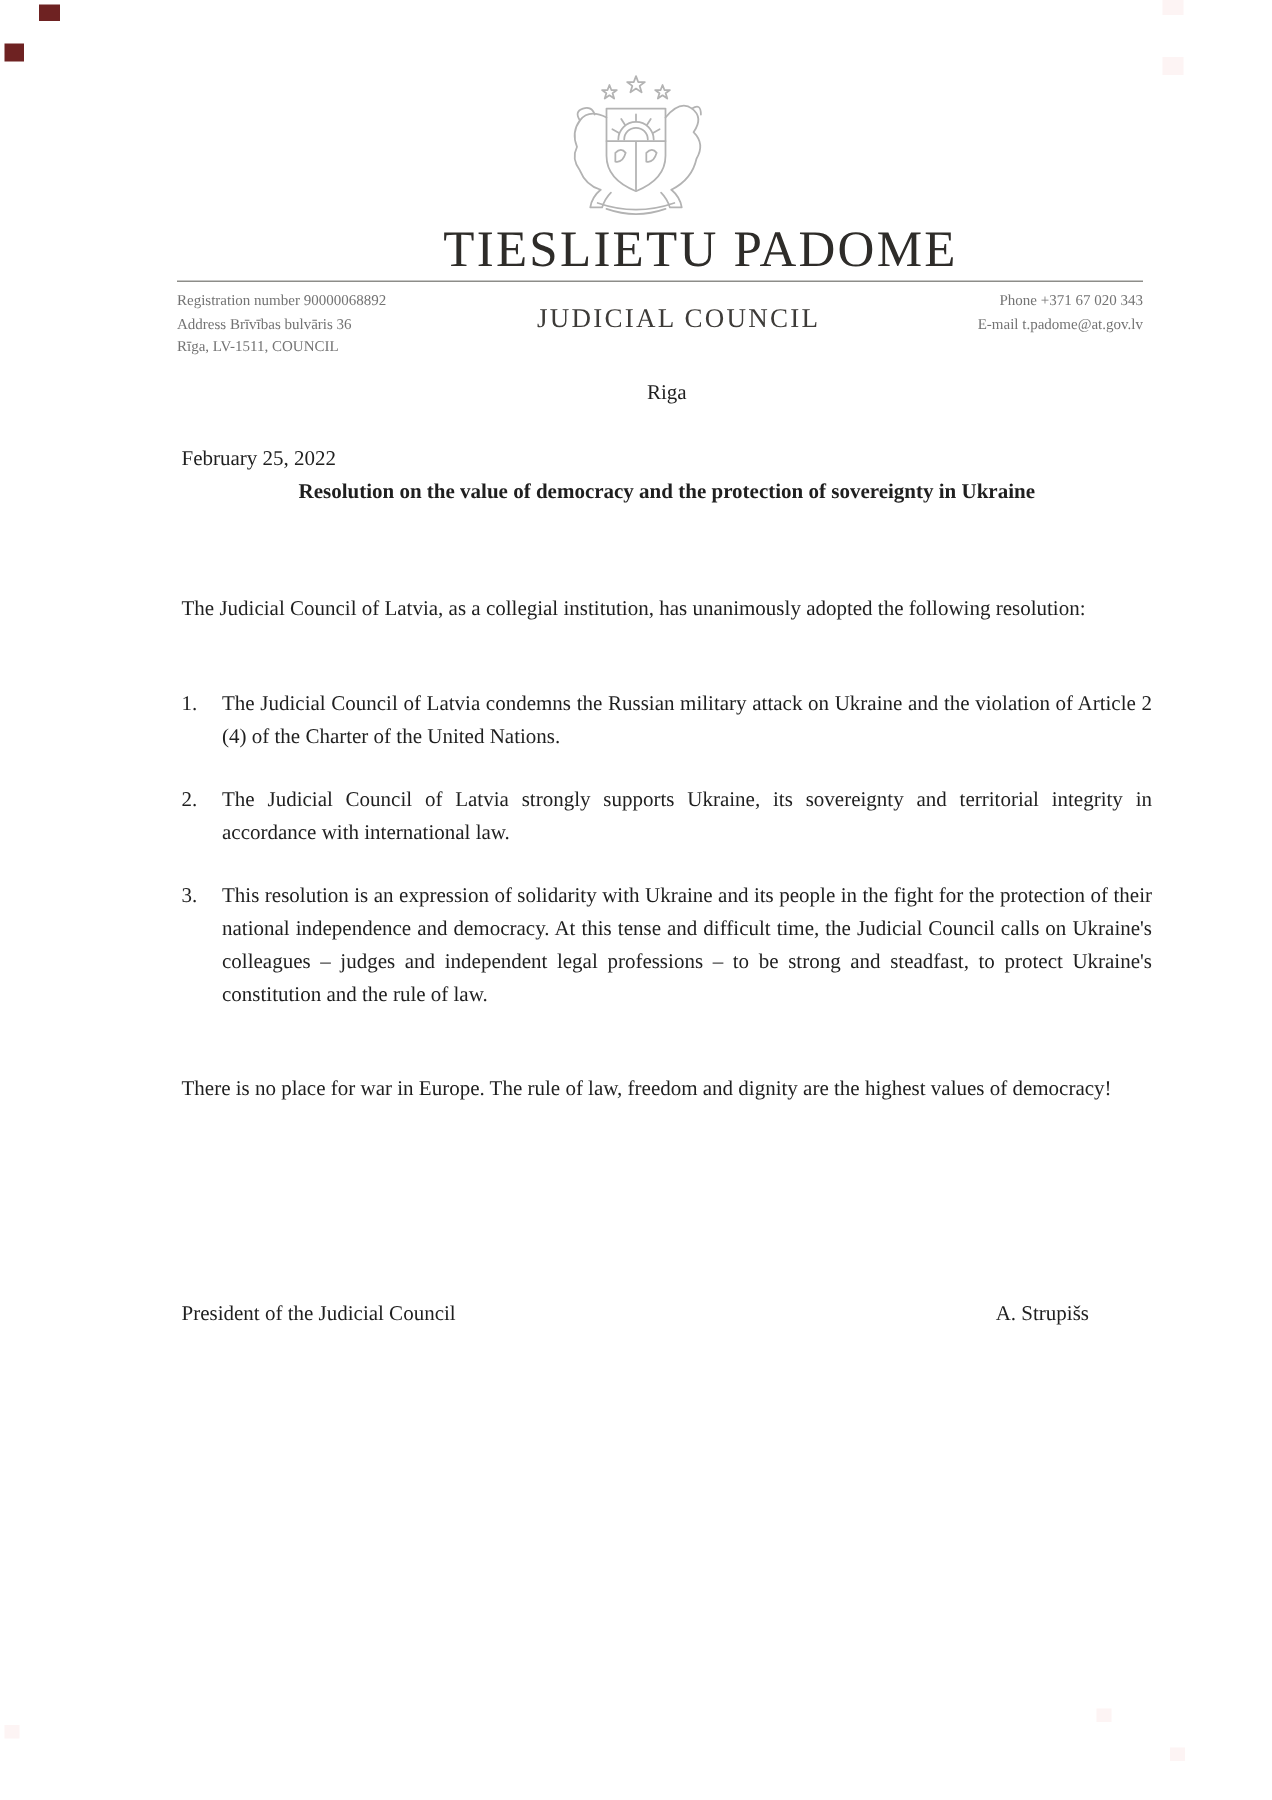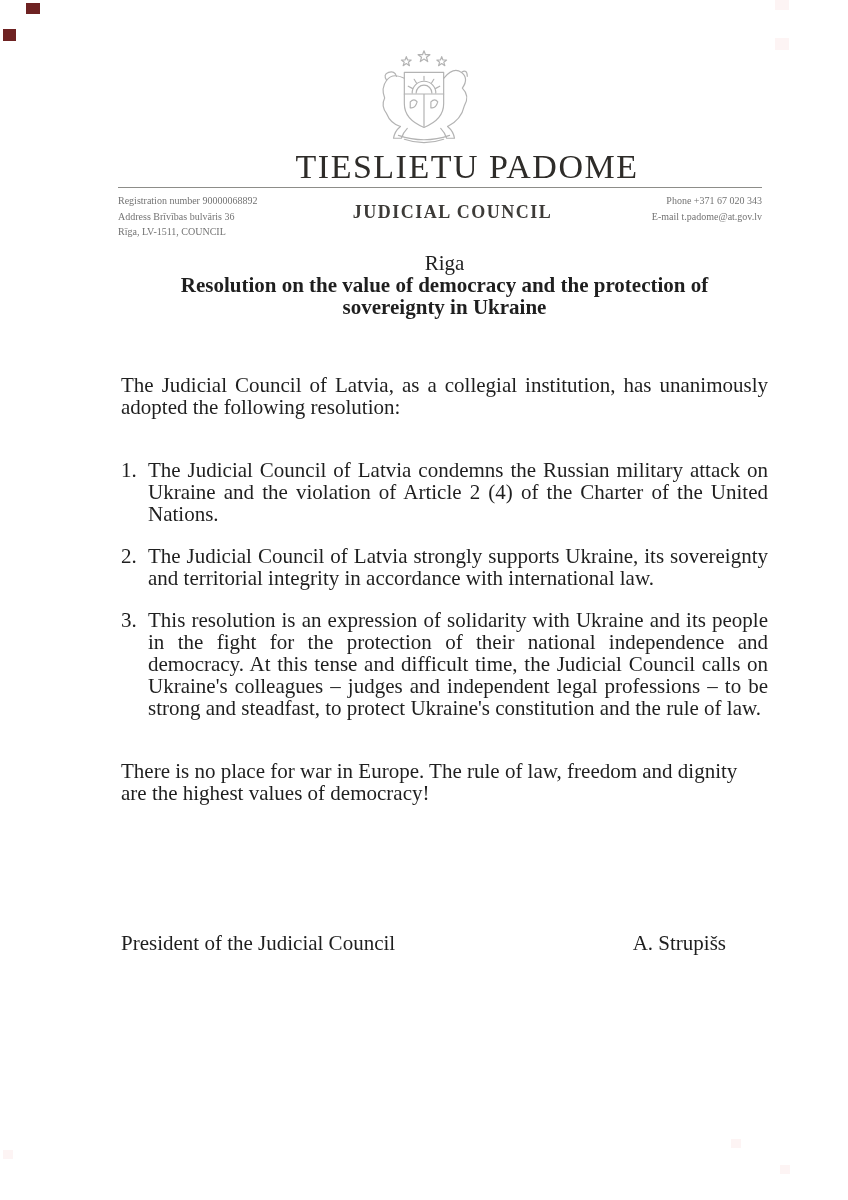--- a/index.html
+++ b/index.html
@@ -47,27 +47,27 @@
     position:absolute;left:118px;top:193px;width:644px;
     display:flex;justify-content:space-between;align-items:flex-start;
   }
   .info-col{
     font-size:10px;line-height:15.5px;color:#737373;
   }
   .info-col.left{text-align:left;width:215px;}
   .info-col.right{text-align:right;width:190px;}
   .org-en{
     font-size:18px;letter-spacing:1.5px;color:#3d3b38;
-    padding-top:9px;white-space:nowrap;font-weight:bold;
+    padding-top:9px;white-space:nowrap;
   }
 
   
   .content{
     position:absolute;left:121px;top:252px;width:647px;
-    font-size:21px;line-height:22px;
+    font-size:14px;line-height:22px;
   }
   .place-line{text-align:center;margin:0 0 0 0;}
   .date-line{margin-top:22px;}
   .doc-title{
     text-align:center;font-weight:bold;
     padding:0 28px;
   }
   .intro{margin-top:56px;text-align:justify;}
   .res-list{margin-top:41px;}
   .res-item{
@@ -138,20 +138,21 @@
     </div>
     <div class="org-en">JUDICIAL COUNCIL</div>
     <div class="info-col right">
       <div>Phone +371 67 020 343</div>
       <div>E-mail t.padome@at.gov.lv</div>
     </div>
   </div>
 
   <div class="content">
     <div class="place-line">Riga</div>
+    <div class="date-line">February 25, 2022</div>
     <div class="doc-title">Resolution on the value of democracy and the protection of sovereignty in Ukraine</div>
     <div class="intro">The Judicial Council of Latvia, as a collegial institution, has unanimously adopted the following resolution:</div>
 
     <div class="res-list">
       <div class="res-item">
         <div class="res-num">1.</div>
         <div class="res-text">The Judicial Council of Latvia condemns the Russian military attack on Ukraine and the violation of Article 2 (4) of the Charter of the United Nations.</div>
       </div>
       <div class="res-item">
         <div class="res-num">2.</div>

